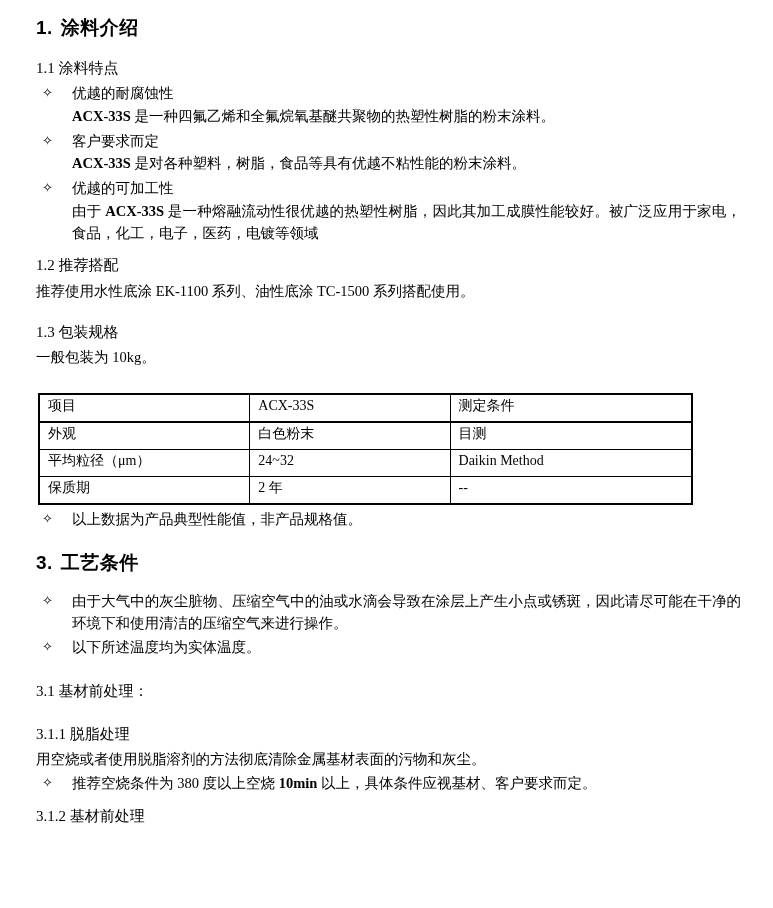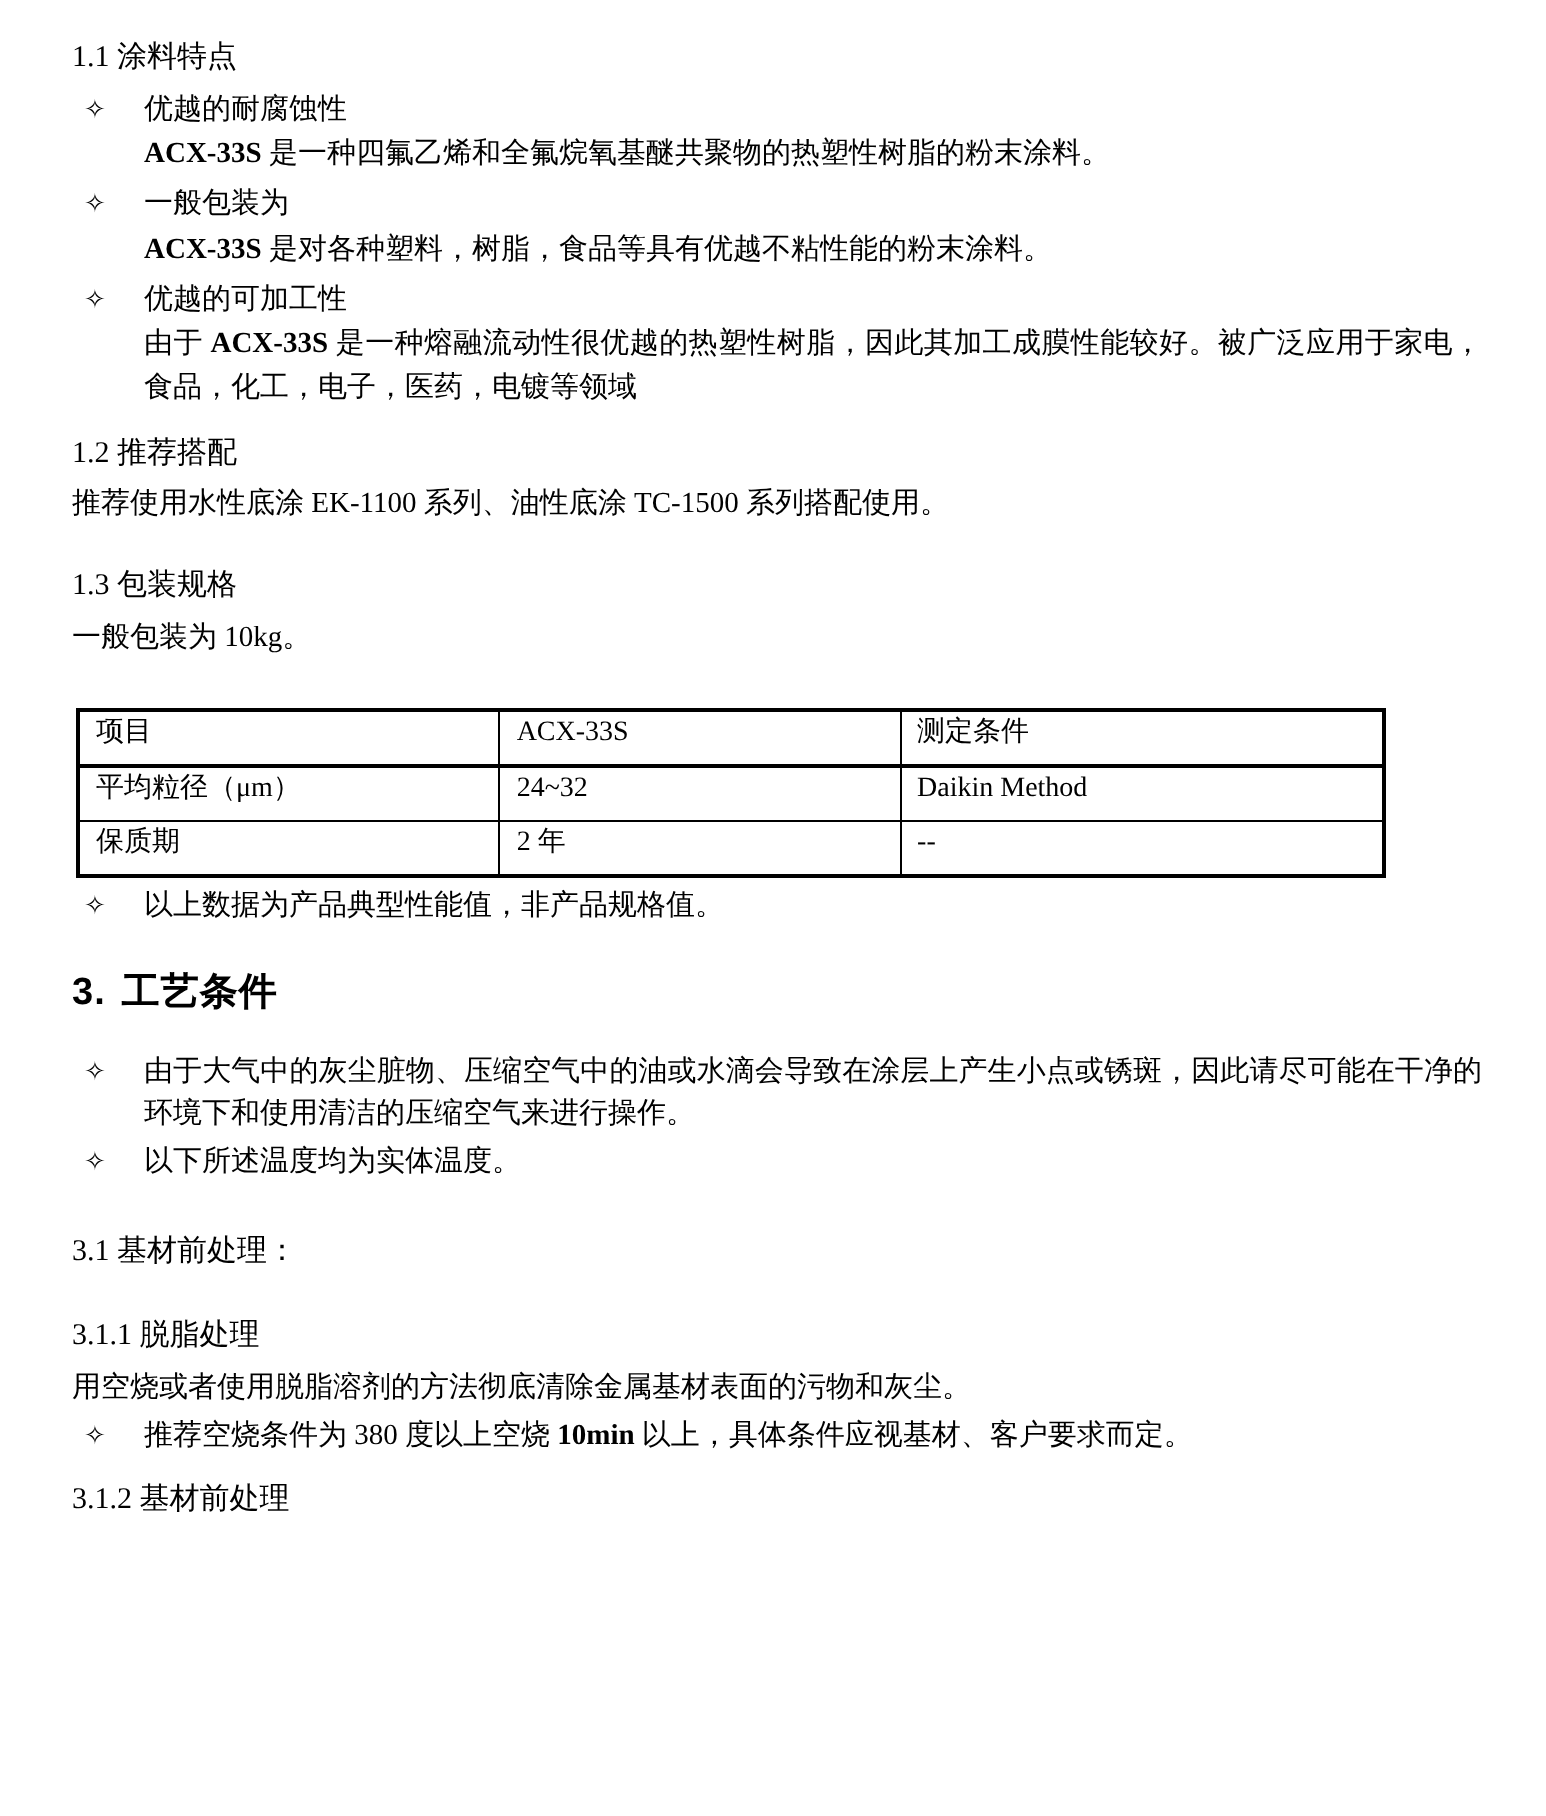--- a/index.html
+++ b/index.html
@@ -102,32 +102,35 @@
     font-size: 13px;
   }
   .spacer-sm { height: 6px; }
   .spacer-md { height: 12px; }
 </style>
 </head>
 <body>
 
 <div class="page">
 
+  <h2 class="section">
+    <span class="num">1.</span><span>涂料介绍</span>
+  </h2>
 
   <div class="sub">1.1 涂料特点</div>
 
   <ul class="bullet-list">
     <li>
       <span class="dia">✧</span>
       <span class="btext">优越的耐腐蚀性</span>
       <span class="bsub"><b>ACX-33S</b><span> 是一种四氟乙烯和全氟烷氧基醚共聚物的热塑性树脂的粉末涂料。</span></span>
     </li>
     <li>
       <span class="dia">✧</span>
-      <span class="btext">一般包装为</span>
+      <span class="btext">客户要求而定</span>
       <span class="bsub"><b>ACX-33S</b><span> 是对各种塑料，树脂，食品等具有优越不粘性能的粉末涂料。</span></span>
     </li>
     <li>
       <span class="dia">✧</span>
       <span class="btext">优越的可加工性</span>
       <span class="bsub"><span>由于 </span><b>ACX-33S</b><span> 是一种熔融流动性很优越的热塑性树脂，因此其加工成膜性能较好。被广泛应用于家电，食品，化工，电子，医药，电镀等领域</span></span>
     </li>
   </ul>
 
   <div class="sub">1.2 推荐搭配</div>
@@ -142,20 +145,25 @@
 
 
   <table class="props">
     <tbody>
       <tr class="head">
         <td class="c1">项目</td>
         <td class="c2">ACX-33S</td>
         <td class="c3">测定条件</td>
       </tr>
       <tr>
+        <td class="c1">外观</td>
+        <td class="c2">白色粉末</td>
+        <td class="c3">目测</td>
+      </tr>
+      <tr>
         <td class="c1">平均粒径（μm）</td>
         <td class="c2">24~32</td>
         <td class="c3">Daikin Method</td>
       </tr>
       <tr>
         <td class="c1">保质期</td>
         <td class="c2">2 年</td>
         <td class="c3">--</td>
       </tr>
     </tbody>

